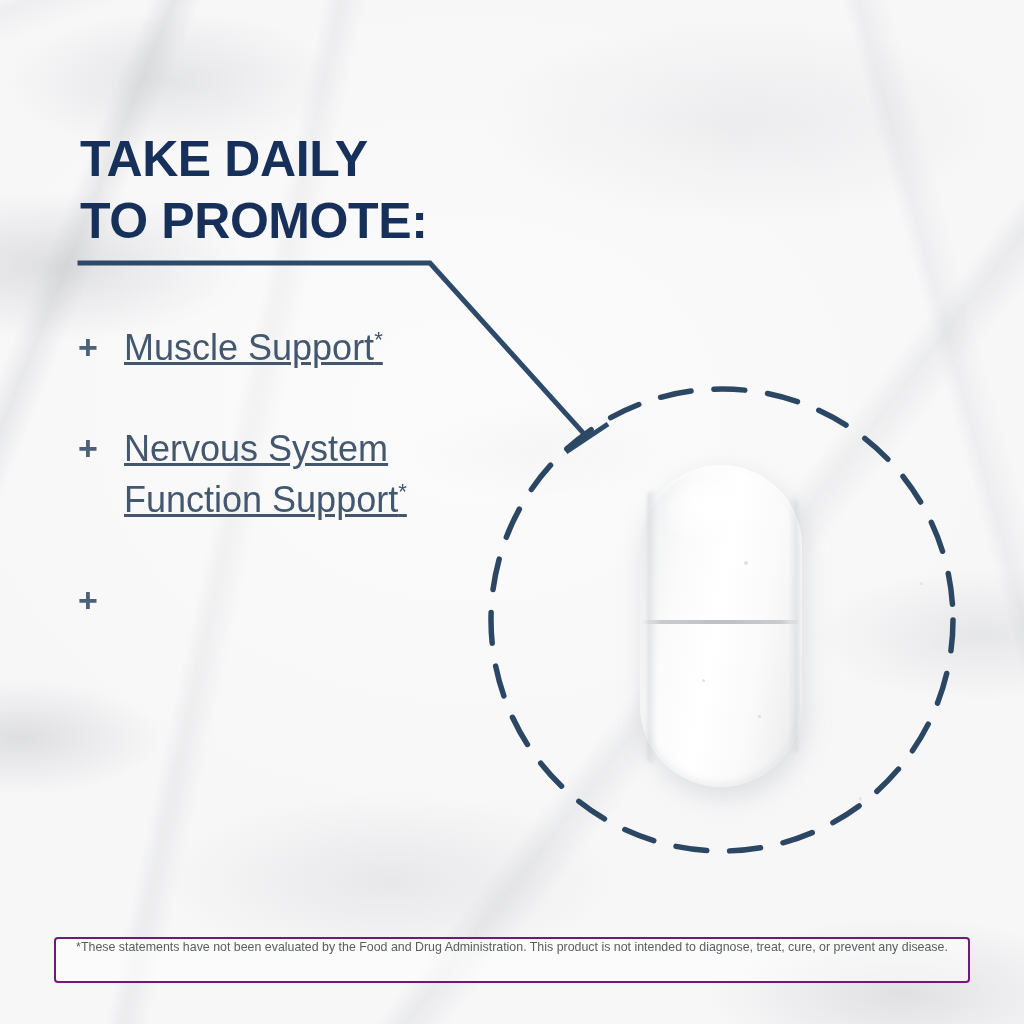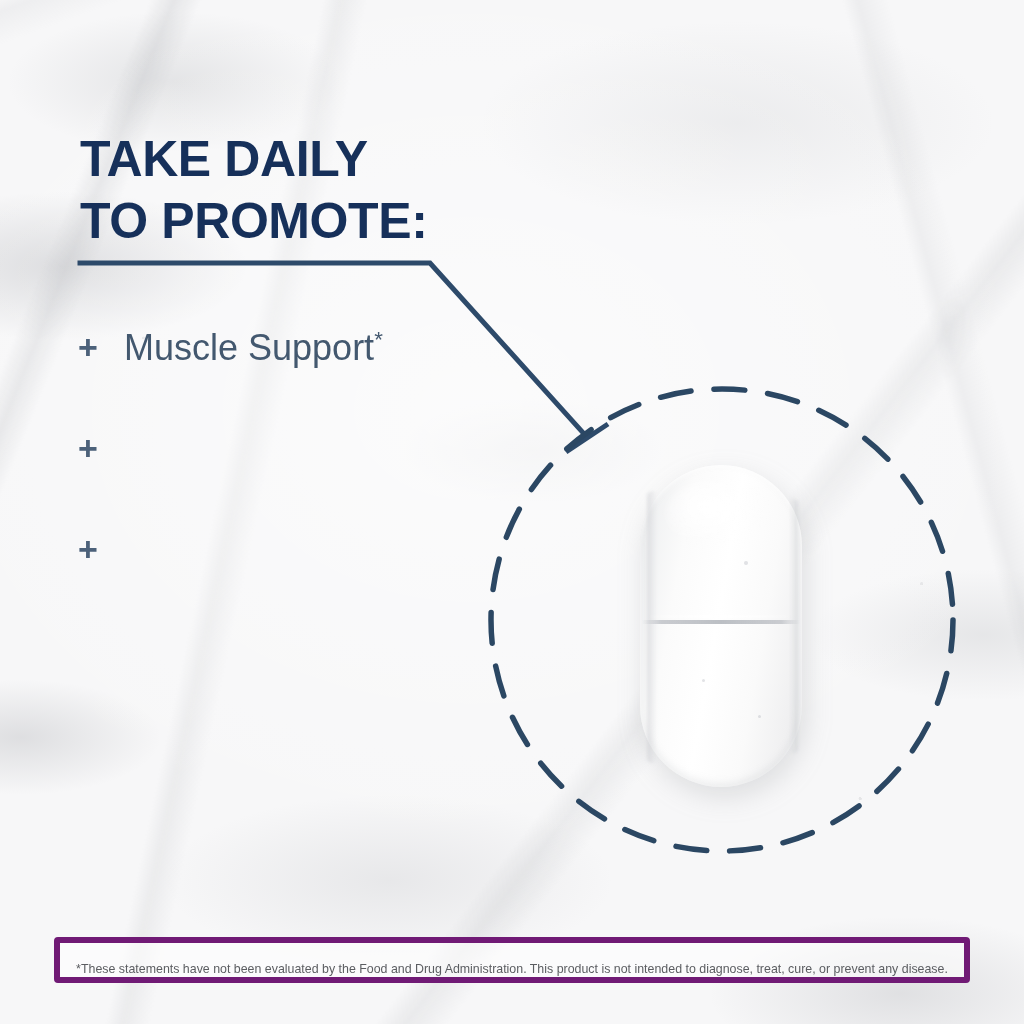--- a/index.html
+++ b/index.html
@@ -111,20 +111,21 @@
     line-height: 51px;
     font-weight: 700;
     color: #4c617a;
   }
   .bullet-text {
     font-size: 36px;
     line-height: 51px;
     font-weight: 400;
     color: #43586f;
     white-space: pre-line;
+    text-decoration: underline;
   }
   .bullet-text sup {
     font-size: 0.62em;
     vertical-align: super;
     line-height: 0;
   }
 
   
   .spotlight {
     position: absolute;
@@ -220,25 +221,25 @@
   }
 
   
   .disclaimer {
     position: absolute;
     left: 54px;
     top: 937px;
     width: 916px;
     height: 46px;
     box-sizing: border-box;
-    border: 6px solid #701a75;
+    border: 2px solid #701a75;
     border-radius: 4px;
     background: rgba(255,255,255,0.55);
     display: flex;
-    align-items: flex-end;
+    align-items: flex-start;
     justify-content: center;
     padding: 0 12px;
   }
   .disclaimer-text {
     font-size: 12.4px;
     line-height: 16px;
     color: #5b5d61;
     text-align: center;
     white-space: nowrap;
   }
@@ -264,20 +265,22 @@
 
   <div class="bullets">
 
     <div class="bullet-row">
       <span class="bullet-plus">+</span>
       <span class="bullet-text"><span>Muscle Support</span><sup>*</sup></span>
     </div>
 
     <div class="bullet-row">
       <span class="bullet-plus">+</span>
+      <span class="bullet-text"><span>Nervous System
+Function Support</span><sup>*</sup></span>
     </div>
 
     <div class="bullet-row">
       <span class="bullet-plus">+</span>
     </div>
 
   </div>
 
   <div class="spotlight">
 

